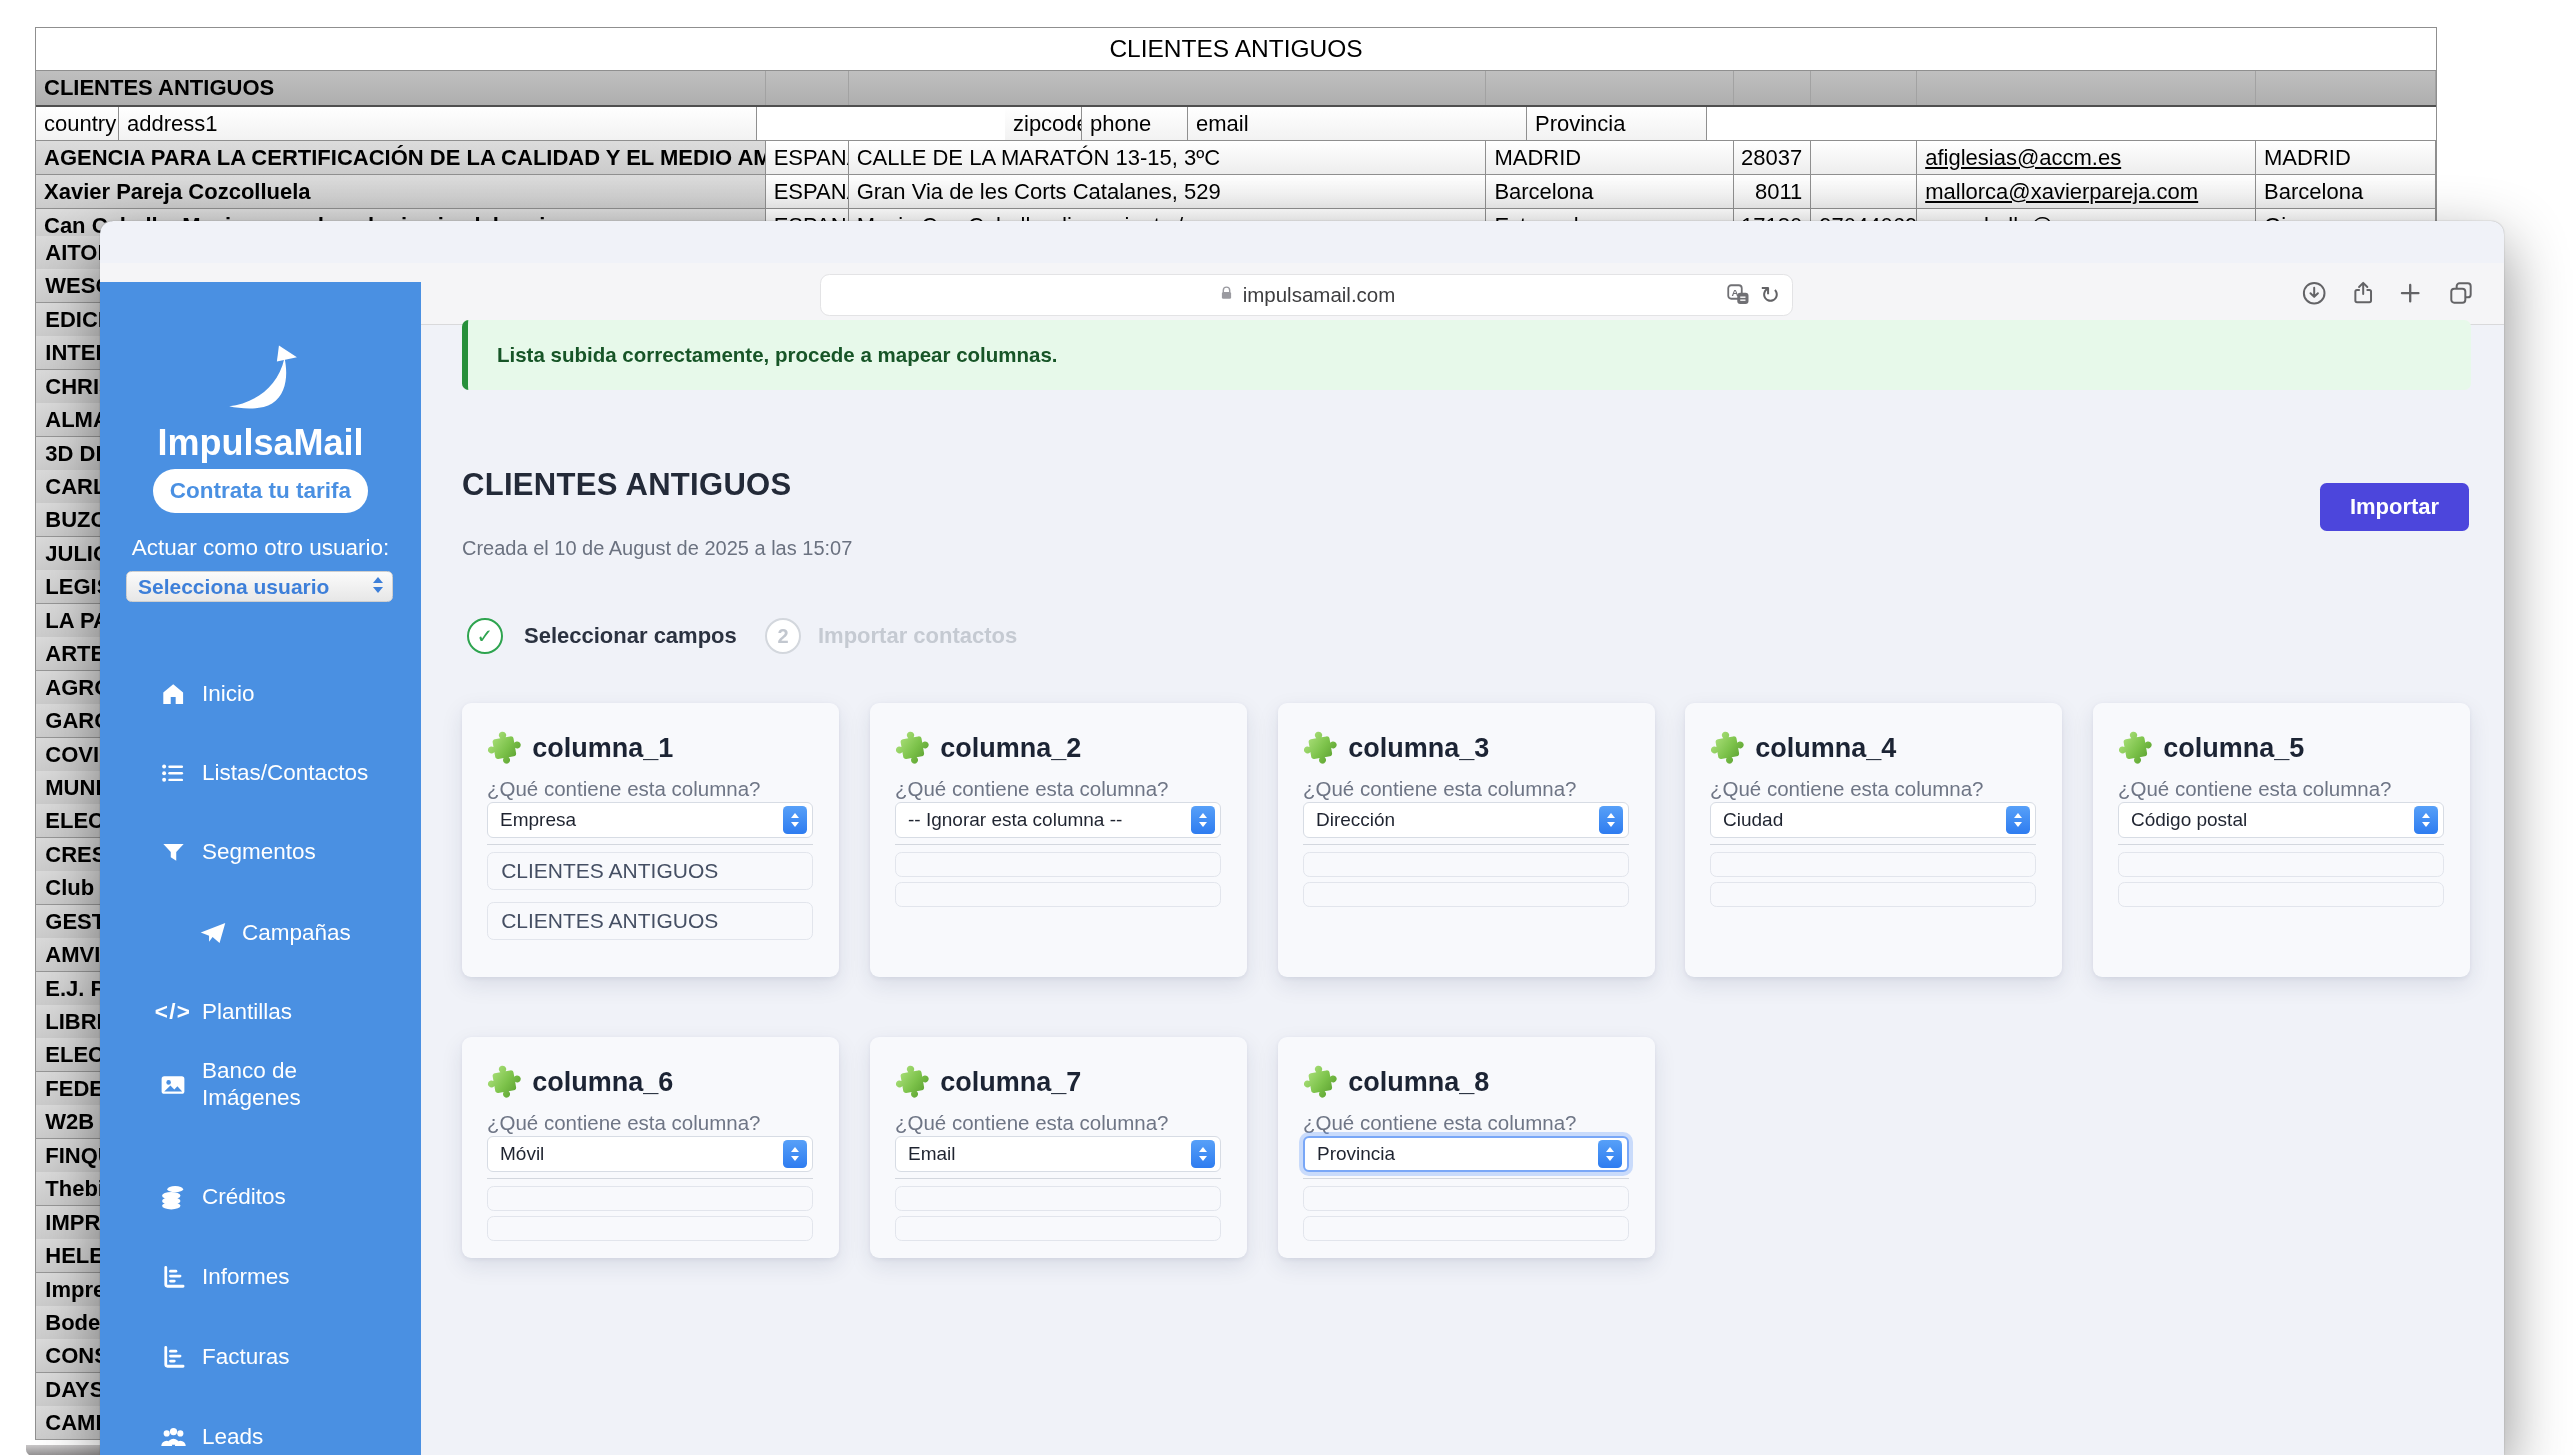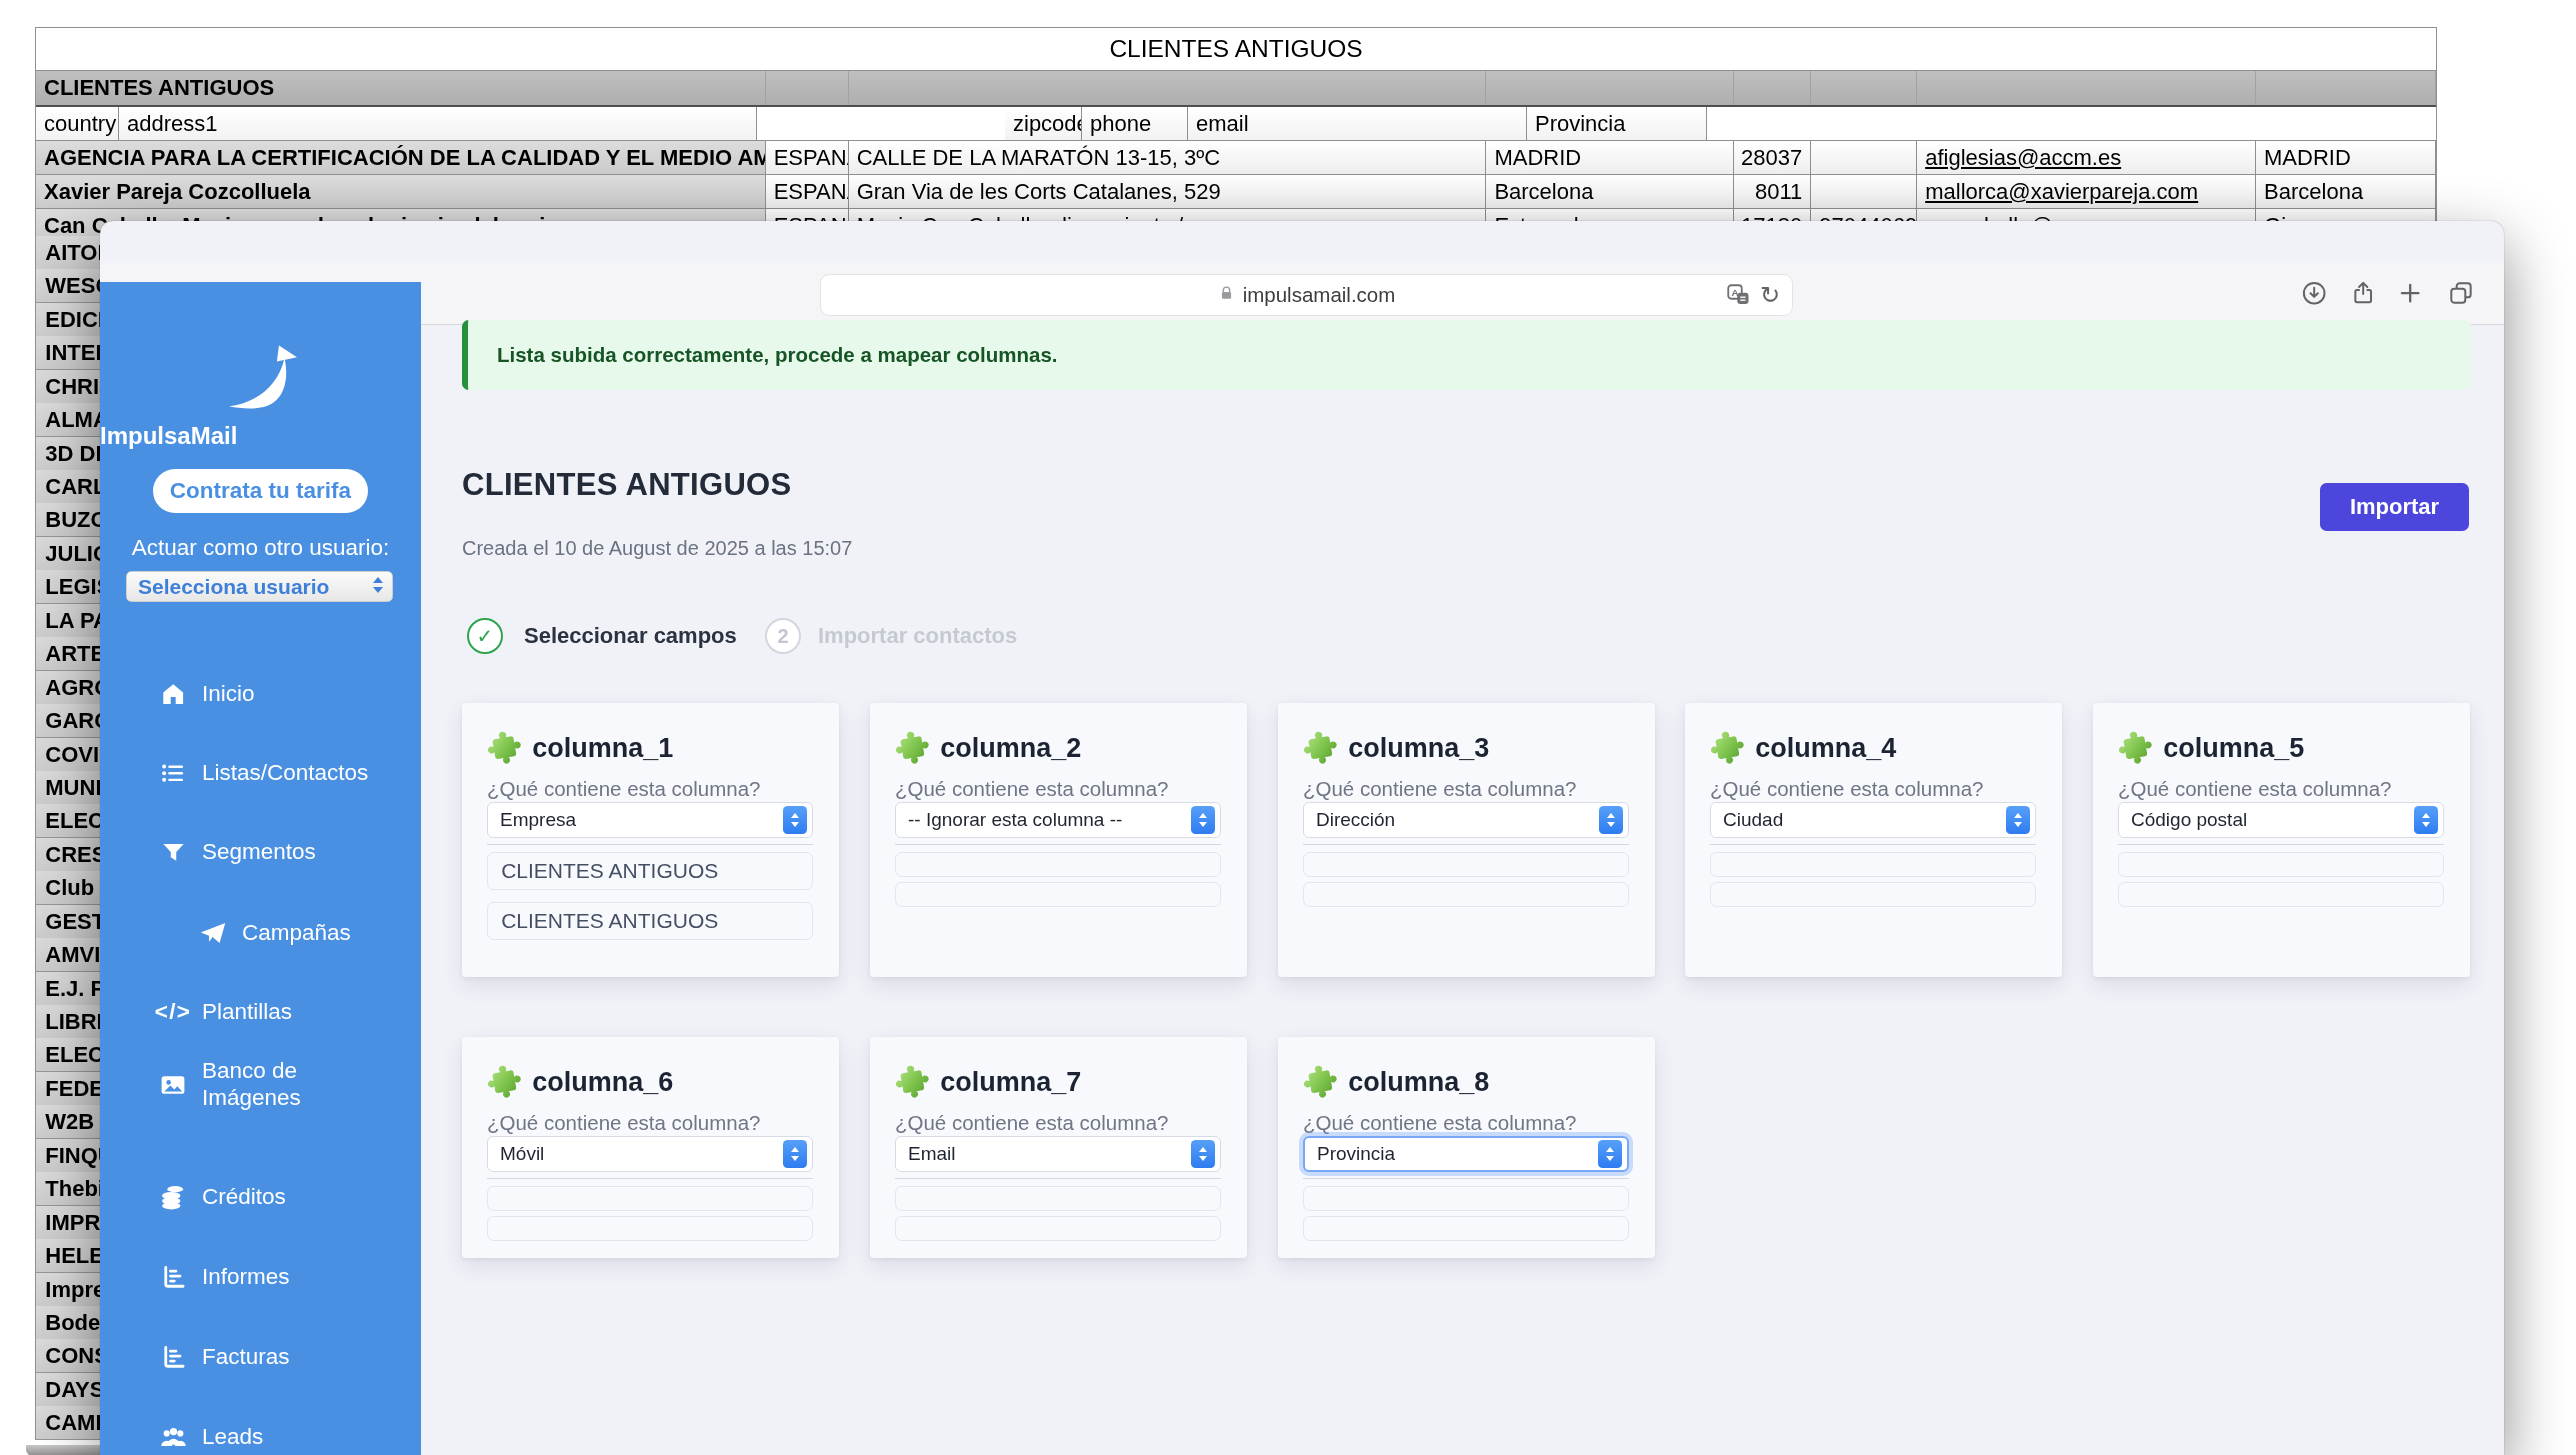--- a/index.html
+++ b/index.html
@@ -35,21 +35,21 @@
   .tb-btn{position:absolute;top:17px;width:26.4px;height:26.4px;display:flex;align-items:center;justify-content:center;}
   .tb-divider{position:absolute;left:163px;top:18.5px;width:0.7px;height:24px;background:#d2d2d4;}
   .url-pill{position:absolute;left:720px;top:10.6px;width:971px;height:40px;background:#ffffff;border:0.7px solid #e3e3e5;
             border-radius:9.3px;display:flex;align-items:center;justify-content:center;gap:8px;}
   .url-text{font-size:20.5px;color:#3d3d3f;}
   .pill-right{position:absolute;display:flex;align-items:center;}
   .reload{font-size:24px;color:#636366;font-family:"DejaVu Sans",sans-serif;}
   
   .side{position:absolute;left:0;top:61px;bottom:0;width:321px;background:#4a90e2;color:#fff;}
   .logo{position:absolute;left:108px;top:58px;width:106px;height:76px;}
-  .brand{position:absolute;left:0;top:140px;width:321px;font-size:24px;font-weight:bold;color:#fff;}
+  .brand{position:absolute;left:0;top:140px;width:321px;text-align:center;font-size:36px;font-weight:bold;color:#fff;}
   .cta{position:absolute;left:53px;top:187px;width:215px;height:44px;background:#fff;border-radius:22px;border:none;
        color:#4a90e2;font-weight:bold;font-size:22.5px;display:flex;align-items:center;justify-content:center;font-family:"Liberation Sans",sans-serif;}
   .impersonate{position:absolute;left:0;top:253px;width:321px;text-align:center;font-size:22.5px;color:#fff;}
   .user-select{position:absolute;left:26.4px;top:289px;width:267px;height:31px;border-radius:5.3px;
        background:linear-gradient(#fbfbfb,#e7e7e7);border:0.7px solid #cfcfcf;display:flex;align-items:center;box-sizing:border-box;padding-left:10.6px;}
   .user-select .val{color:#3d7fd9;font-weight:bold;font-size:21px;}
   .arrows{position:absolute;right:9.3px;top:5.3px;display:flex;flex-direction:column;gap:3.3px;}
   .tri-up{width:0;height:0;border-left:5.3px solid transparent;border-right:5.3px solid transparent;border-bottom:6.6px solid #3d7fd9;}
   .tri-dn{width:0;height:0;border-left:5.3px solid transparent;border-right:5.3px solid transparent;border-top:6.6px solid #3d7fd9;}
   .nav-item{position:absolute;left:0;width:321px;display:flex;align-items:center;cursor:pointer;}
@@ -66,21 +66,21 @@
   .import-btn{position:absolute;left:2220px;top:262px;width:149px;height:48px;background:#4c46dc;border:none;border-radius:6.6px;
           color:#fff;font-size:22px;font-weight:bold;display:flex;align-items:center;justify-content:center;font-family:"Liberation Sans",sans-serif;}
   .step-circle{position:absolute;top:397px;width:36px;height:36px;border-radius:50%;box-sizing:border-box;background:#fff;
           display:flex;align-items:center;justify-content:center;font-size:20px;}
   .step1{left:367px;border:2px solid #2ea44f;color:#2ea44f;}
   .step2{left:665px;border:2px solid #d3d7dd;color:#c2c7cf;font-weight:bold;}
   .step-label{position:absolute;top:402px;font-size:22px;font-weight:bold;}
   .sl1{left:424px;color:#2b3240;}
   .sl2{left:718px;color:#c5cad2;}
   
-  .card{position:absolute;width:377px;background:#f8f9fc;border-radius:4px;
+  .card{position:absolute;width:377px;background:#f8f9fc;border-radius:9px;
         box-shadow:0 8px 22.5px rgba(25,39,80,0.10),0 1.3px 4px rgba(25,39,80,0.06);}
   .card-head{position:absolute;left:24px;top:26.4px;display:flex;align-items:center;gap:9.3px;}
   .card-head svg{transform:rotate(-10deg);}
   .card-title{font-size:27px;font-weight:bold;color:#1c2434;}
   .card-q{position:absolute;left:25px;top:74px;font-size:20.5px;color:#6e7585;}
   .card-select{position:absolute;left:25px;top:99px;width:326px;height:36px;box-sizing:border-box;background:#fff;
         border:1.3px solid #d7dce4;border-radius:6px;display:flex;align-items:center;padding-left:12px;font-size:19px;color:#1f2430;}
   .card-select.focused{border:2px solid #79a7f7;box-shadow:0 0 0 4px rgba(104,156,250,0.32);}
   .stepper{position:absolute;right:5.3px;top:50%;transform:translateY(-50%);width:24px;height:28px;border-radius:4.6px;
         background:linear-gradient(#57a0f8,#2e7cf0);display:flex;flex-direction:column;align-items:center;justify-content:center;gap:4px;}

